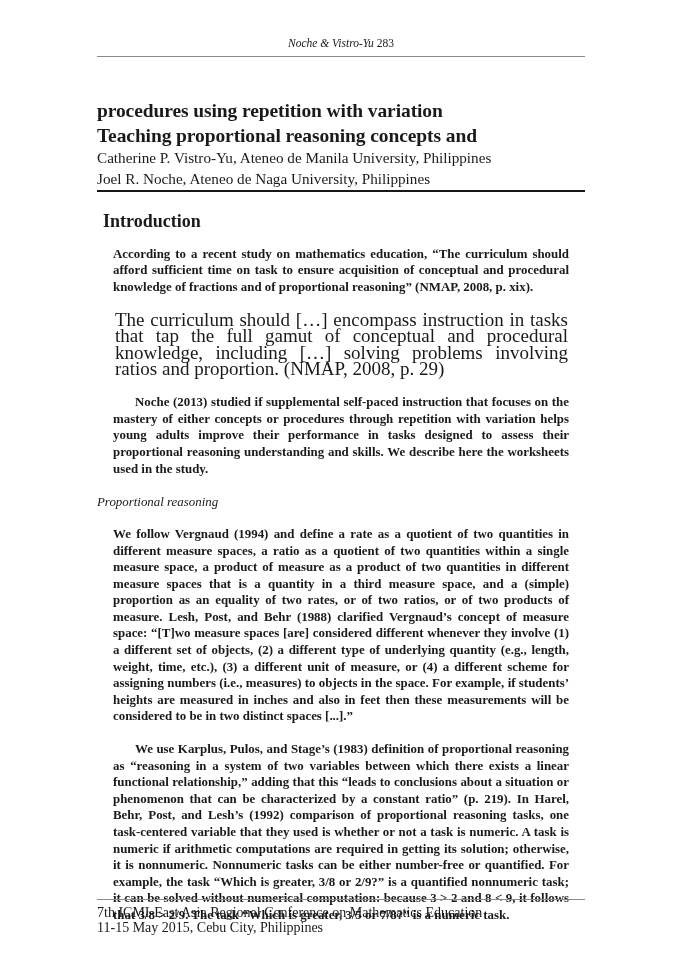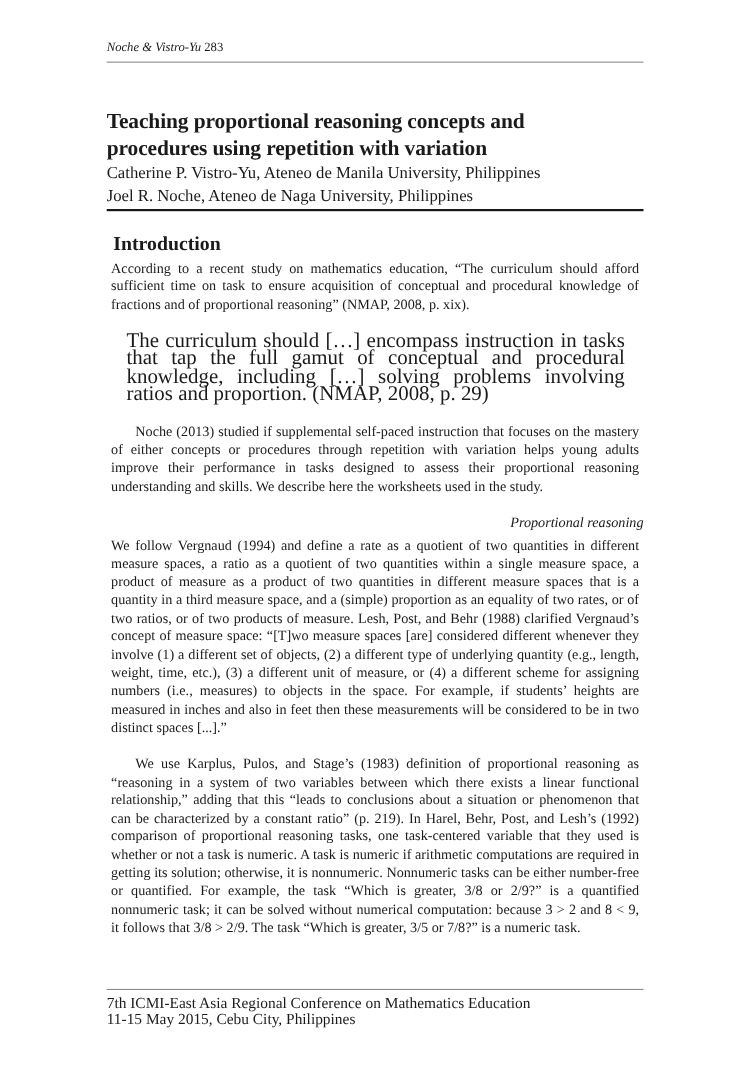--- a/index.html
+++ b/index.html
@@ -23,21 +23,21 @@
     height: 970px;
     background: #fff;
   }
 
   
   .runhead {
     position: absolute;
     left: 97px;
     top: 36px;
     width: 488px;
-    text-align: left;
+    text-align: center;
     font-size: 11.5px;
     line-height: 14px;
     white-space: nowrap;
   }
   .runhead .ital {
     font-style: italic;
   }
   .runhead .pgnum {
     font-style: normal;
   }
@@ -94,43 +94,43 @@
     line-height: 16.55px;
     margin: 6px;
   }
   .h-ital {
     font-style: italic;
     font-size: 12.9px;
     line-height: 16.55px;
     margin: 0;
   }
   p.para {
-    margin: 4px;
+    margin: 16px;
     text-align: justify;
     text-justify: inter-word;
     hyphens: none;
+    font-weight: bold;
   }
   p.indent {
     text-indent: 22px;
   }
   p.gap-before {
     margin-top: 16.5px;
   }
   p.gap-small {
     margin-top: 16.5px;
   }
   blockquote.quote {
     margin: 16.5px 17px 0 18px;
     text-align: justify;
     font-size: 19px;
     line-height: 16.55px;
   }
   .sec-gap {
     margin-top: 16.5px;
-    text-align: right;
   }
 
   
   .rule-foot {
     position: absolute;
     left: 97px;
     top: 899px;
     width: 488px;
     height: 0;
     border-top: 1.1px solid #8b8b8b;
@@ -153,22 +153,22 @@
 <div class="page">
 
   <div class="runhead">
     <span class="ital">Noche &amp; Vistro-Yu</span>
     <span class="pgnum">283</span>
   </div>
   <div class="rule-head"></div>
 
   <div class="titleblock">
     <div class="doc-title">
+      <div>procedures using repetition with variation</div>
       <div>Teaching proportional reasoning concepts and</div>
-      <div>procedures using repetition with variation</div>
     </div>
     <div class="author-line">Catherine P. Vistro-Yu, Ateneo de Manila University, Philippines</div>
     <div class="author-line first">Joel R. Noche, Ateneo de Naga University, Philippines</div>
     <div class="rule-title"></div>
   </div>
 
   <div class="body">
 
     <div class="h-bold">Introduction</div>
     <p class="para">According to a recent study on mathematics education, “The curriculum should afford sufficient time on task to ensure acquisition of conceptual and procedural knowledge of fractions and of proportional reasoning” (NMAP, 2008, p. xix).</p>

